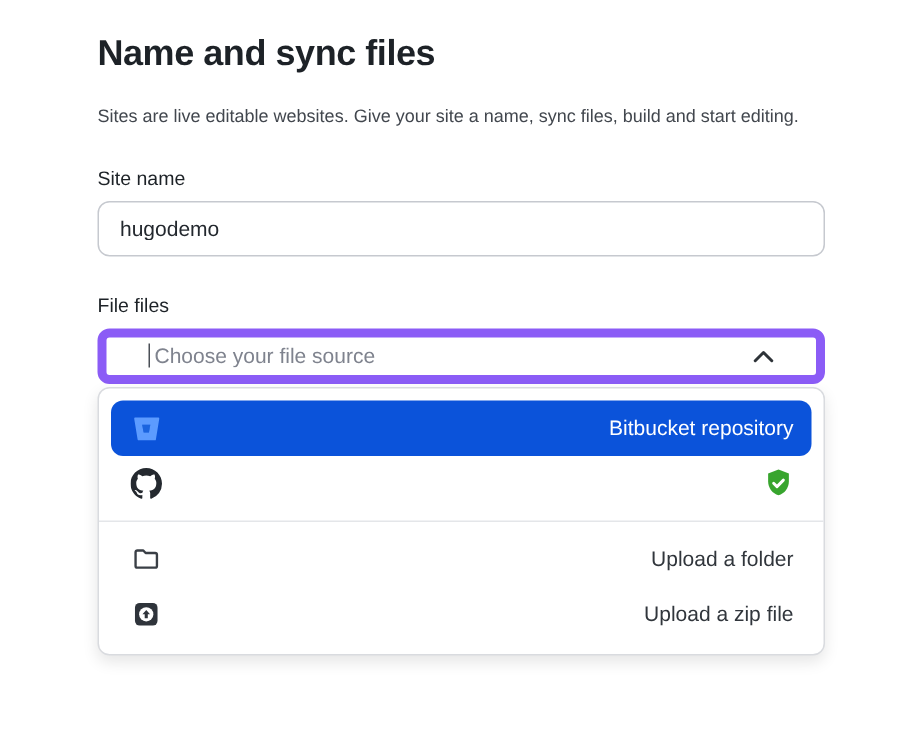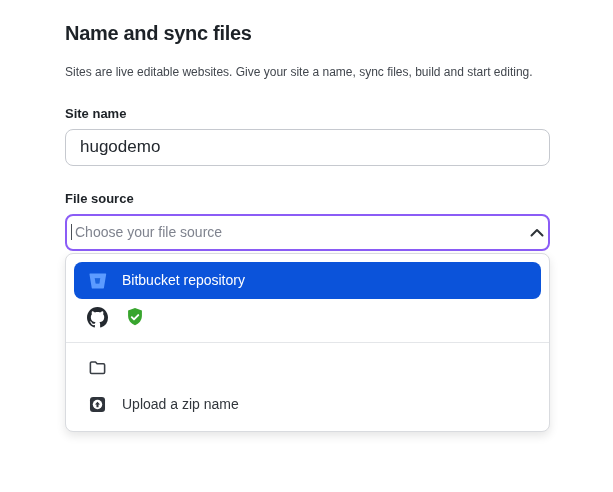--- a/index.html
+++ b/index.html
@@ -7,58 +7,58 @@
   body {
     width: 613px; height: 492px;
     background: #ffffff;
     font-family: "Liberation Sans", sans-serif;
     color: #1f242a;
     overflow: hidden;
   }
   .container { padding: 22px 63px 0 65px; }
 
   .page-title {
-    font-size: 20px;
+    font-size: 24px;
     font-weight: bold;
     letter-spacing: -0.3px;
     color: #1d2227;
     margin: 0;
   }
   .page-subtitle {
     font-size: 12px;
     color: #42474e;
     margin: 20px 0 0 0;
     line-height: 1.3;
   }
   .field-label {
     display: block;
     font-size: 13px;
-    font-weight: bold;
+    font-weight: normal;
     color: #1d2227;
     margin: 25px 0 8px 0;
   }
   .text-input {
     width: 100%;
     height: 37px;
     border: 1px solid #c6c9cf;
     border-radius: 8px;
     padding: 0 14px;
-    font-size: 17px;
+    font-size: 14px;
     color: #23282e;
     font-family: inherit;
     outline: none;
     background: #fff;
   }
   .combobox {
     display: flex;
     align-items: center;
     height: 37px;
-    border: 2px solid #8b5cf6;
+    border: 6px solid #8b5cf6;
     border-radius: 8px;
-    padding: 0 4px;
+    padding: 0 28px;
     background: #fff;
   }
   .text-caret {
     width: 1px; height: 16px;
     background: #4a4f56;
     margin-right: 1px;
     flex: 0 0 auto;
   }
   .combo-input {
     flex: 1;
@@ -85,20 +85,21 @@
     display: flex;
     align-items: center;
     gap: 14px;
     height: 37px;
     margin: 0 8px;
     padding: 0 12px;
     border-radius: 8px;
     font-size: 14px;
     color: #31363c;
     cursor: pointer;
+    justify-content: space-between;
   }
   .option.selected {
     background: #0b53da;
     color: #ffffff;
   }
   .icon {
     width: 22px; height: 22px;
     display: flex;
     align-items: center;
     justify-content: center;
@@ -114,21 +115,21 @@
 <body>
 
 <div class="container">
 
   <h1 class="page-title">Name and sync files</h1>
   <p class="page-subtitle">Sites are live editable websites. Give your site a name, sync files, build and start editing.</p>
 
   <label class="field-label">Site name</label>
   <input class="text-input" type="text" value="hugodemo" style="">
 
-  <label class="field-label">File source</label>
+  <label class="field-label">File files</label>
 
   <div class="combobox">
     <span class="text-caret"></span>
     <input class="combo-input" type="text" placeholder="Choose your file source" style="">
     <span class="chevron">
       <svg width="14" height="9" viewBox="0 0 14 9">
         <path d="M1.5 7.5 L7 2 L12.5 7.5" stroke="#2e3338" stroke-width="2" fill="none" stroke-linecap="round" stroke-linejoin="round"></path>
       </svg>
     </span>
   </div>
@@ -161,27 +162,28 @@
 
 
     <div class="divider"></div>
 
     <div class="option">
       <span class="icon">
         <svg width="19" height="19" viewBox="0 0 24 24">
           <path d="M3 6.5A1.5 1.5 0 0 1 4.5 5h5l2 2.2h8A1.5 1.5 0 0 1 21 8.7v9.3a1.5 1.5 0 0 1-1.5 1.5h-15A1.5 1.5 0 0 1 3 18z" fill="none" stroke="#3a3f46" stroke-width="2" stroke-linejoin="round"></path>
         </svg>
       </span>
+      <span>Upload a folder</span>
     </div>
 
     <div class="option">
       <span class="icon">
         <svg width="19" height="19" viewBox="0 0 24 24">
           <rect x="2.5" y="2.5" width="19" height="19" rx="4" fill="#2f343b"></rect>
           <circle cx="12" cy="12" r="6" fill="#ffffff"></circle>
           <path d="M12 8.4l3.2 3.6h-1.9v3.4h-2.6V12H8.8z" fill="#2f343b"></path>
         </svg>
       </span>
-      <span>Upload a zip name</span>
+      <span>Upload a zip file</span>
     </div>
 
   </div>
 </div>
 
 </body></html>

